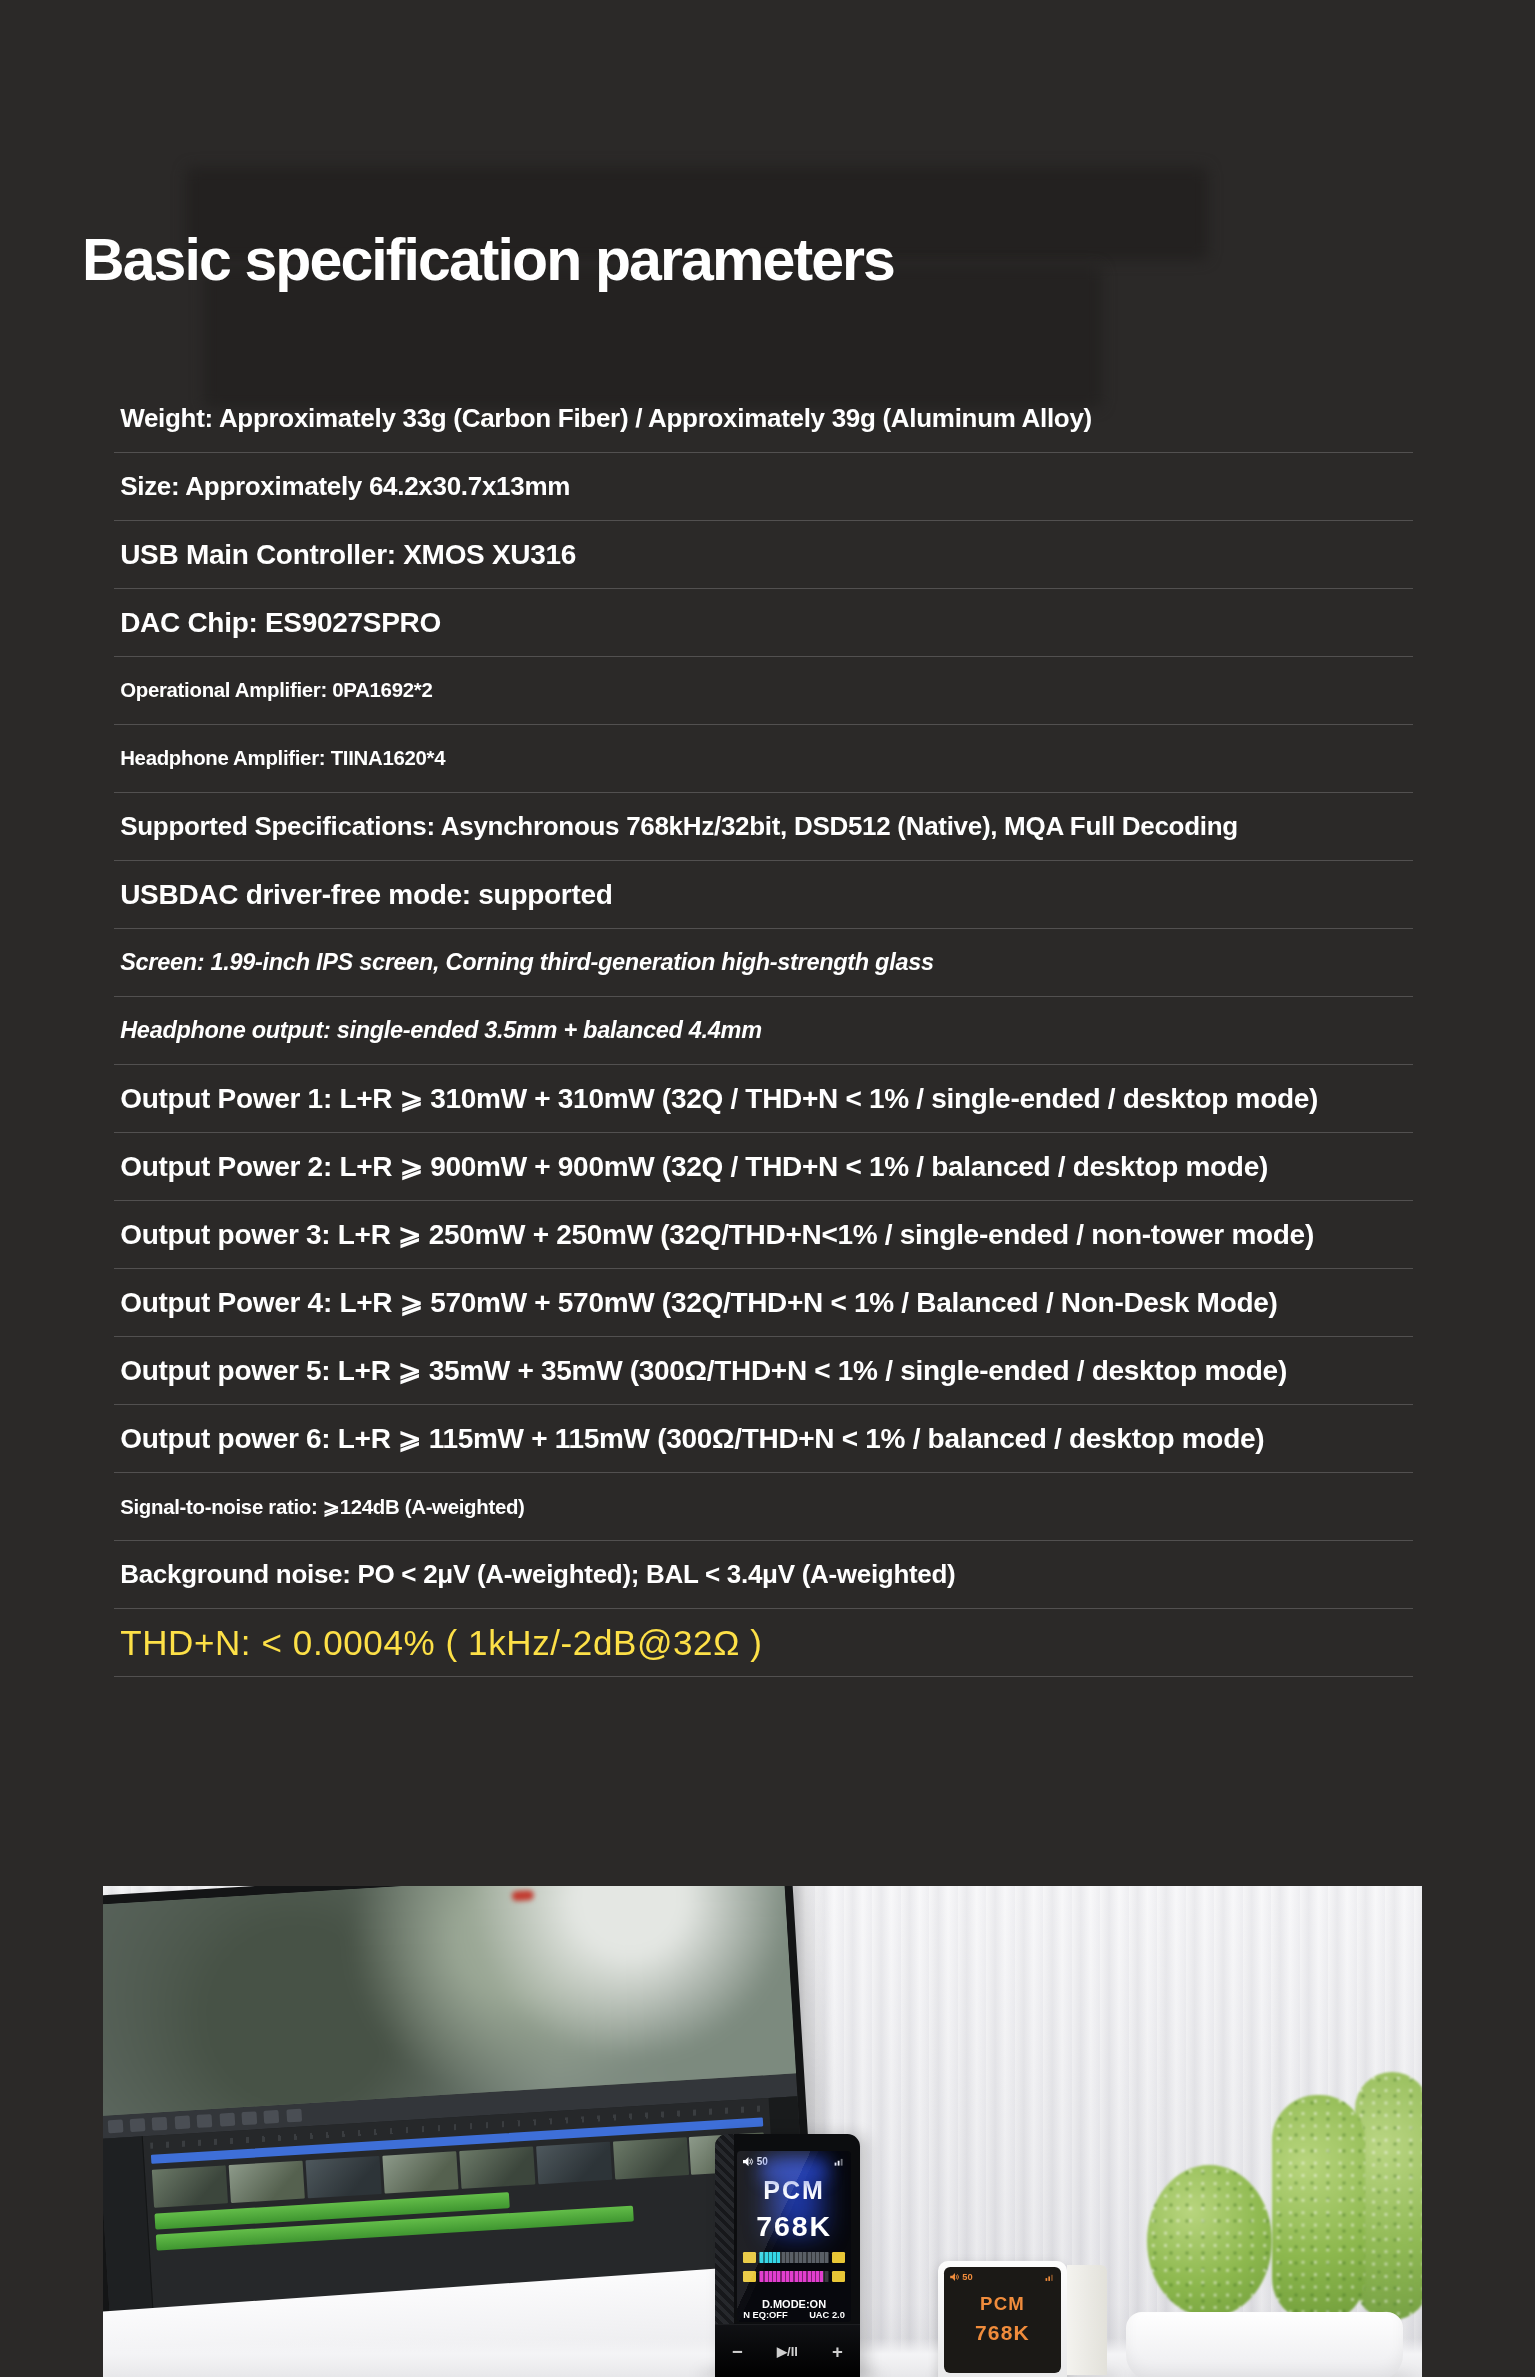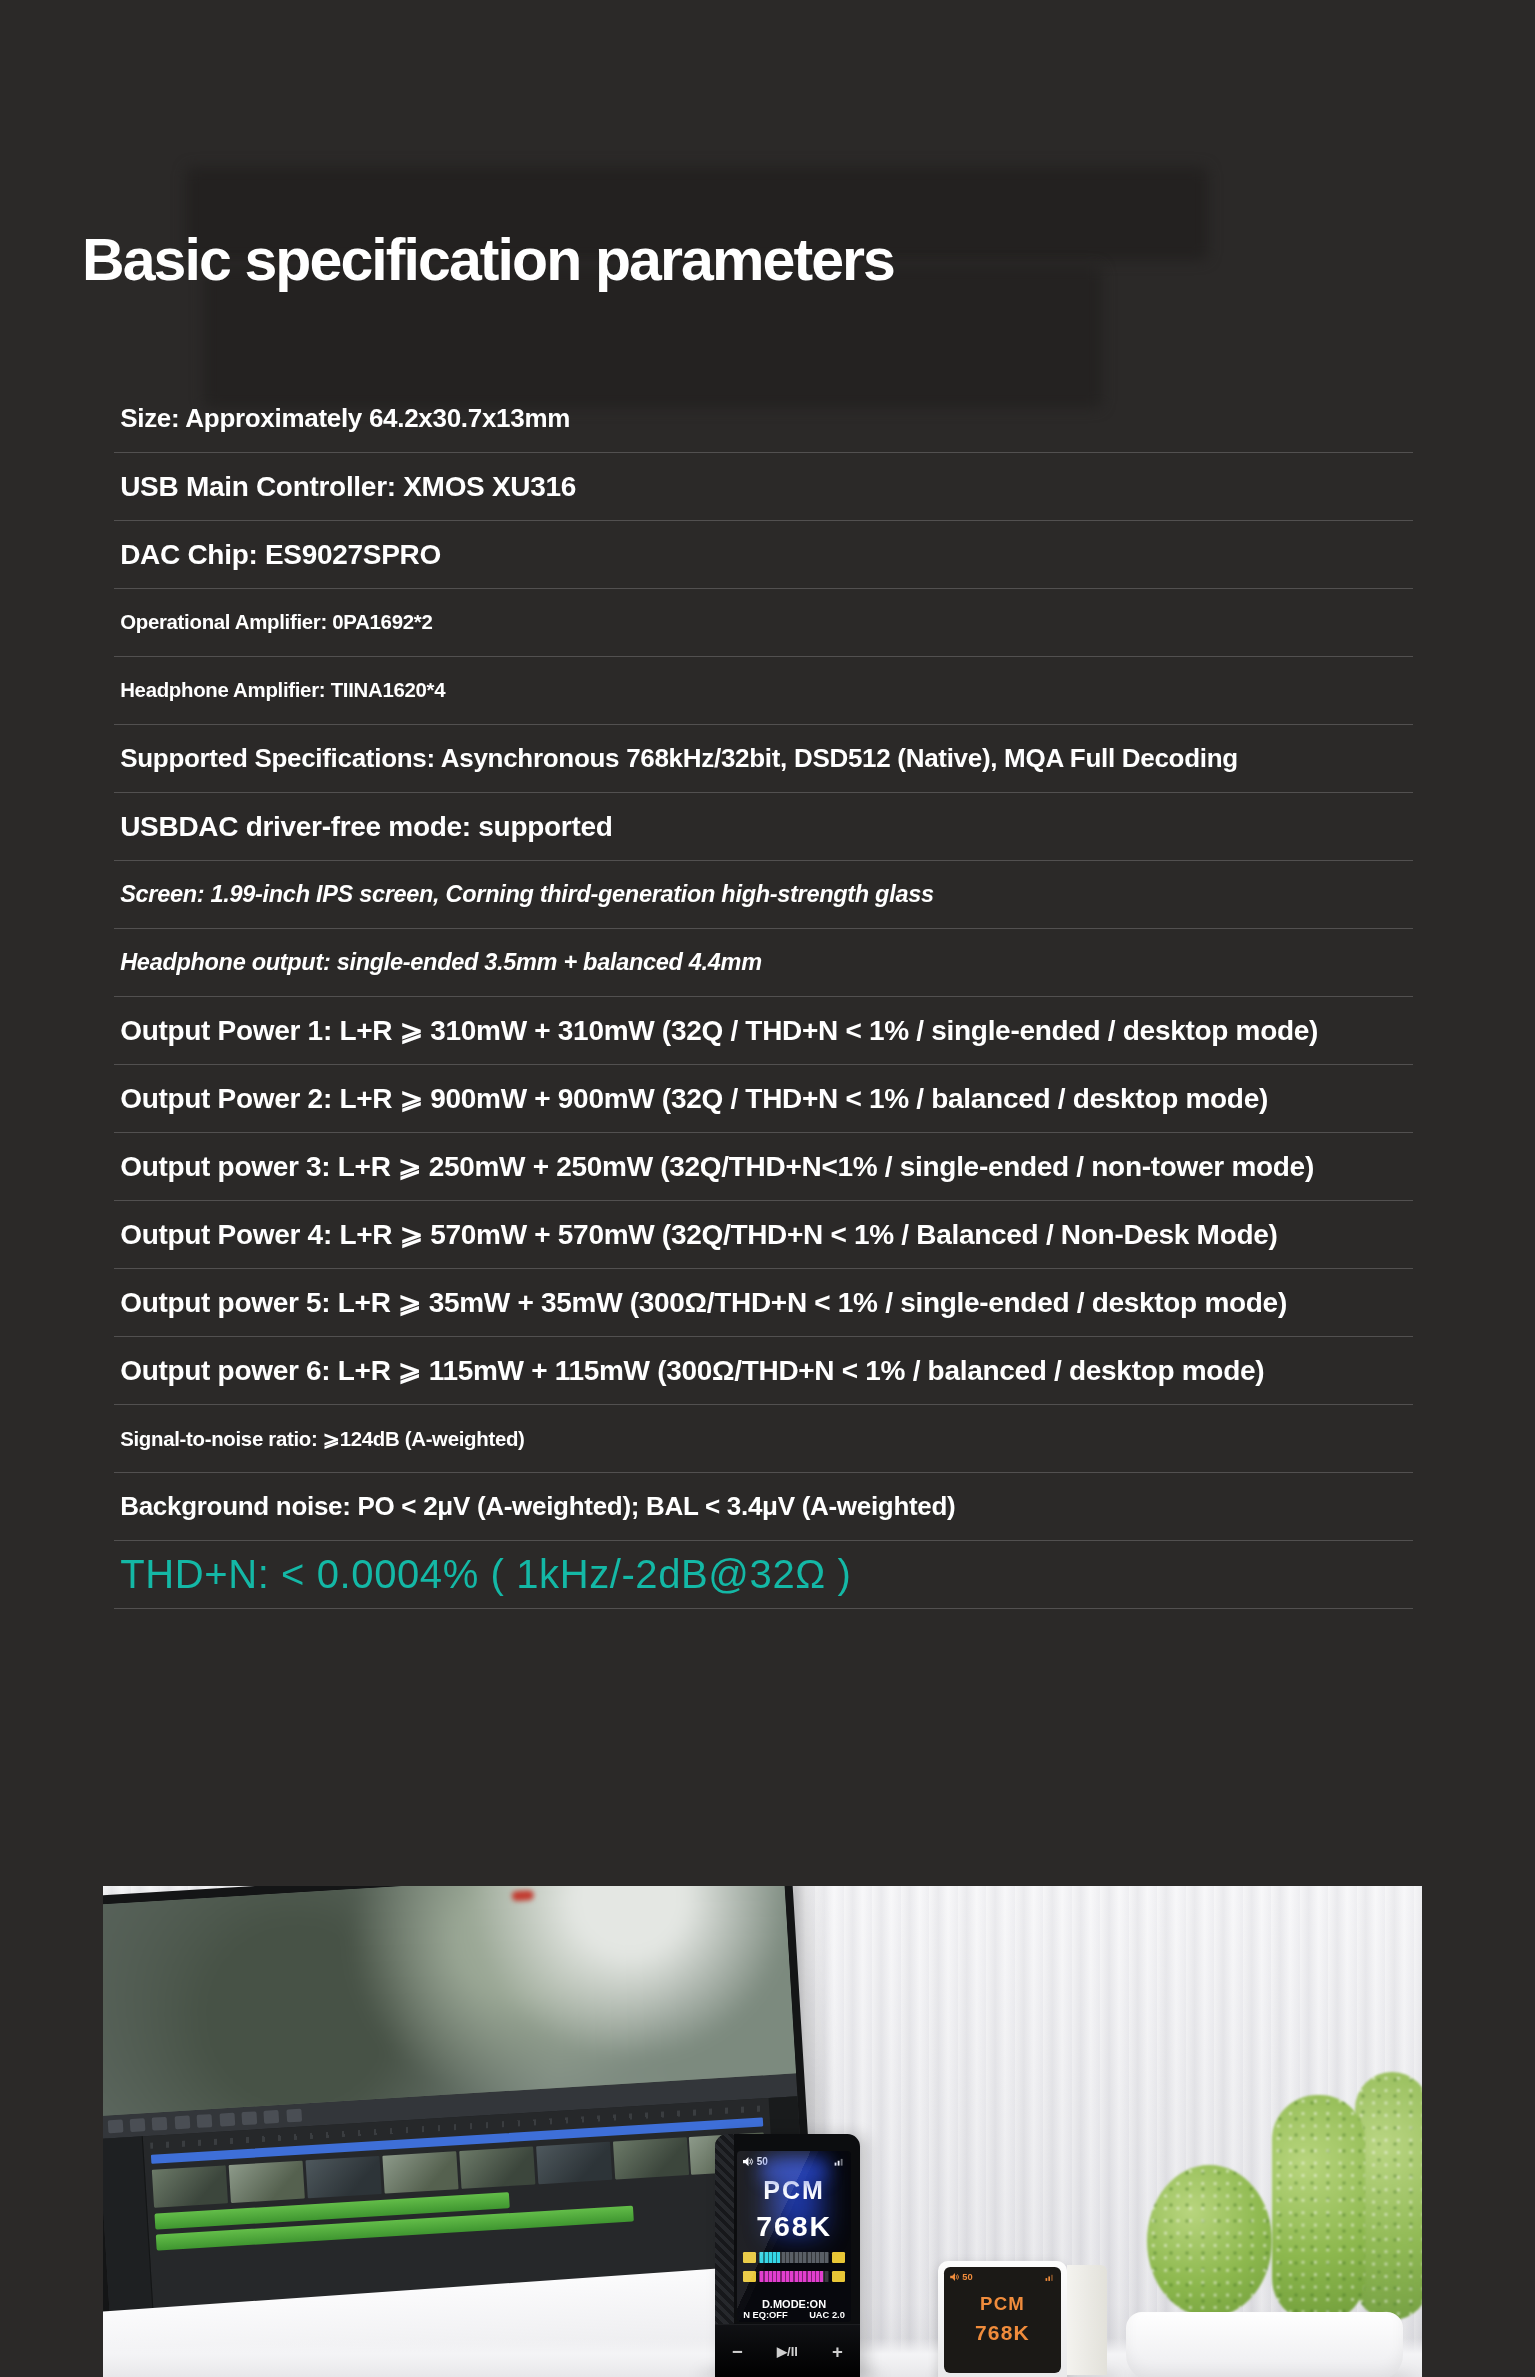--- a/index.html
+++ b/index.html
@@ -21,21 +21,21 @@
   .row{
     height:68px;display:flex;align-items:center;
     border-bottom:1.2px solid #525050;
     color:#ffffff;font-weight:700;letter-spacing:-0.3px;
     padding-left:6.2px;box-sizing:border-box;white-space:nowrap;
   }
   .sz-sm{font-size:20.4px;}
   .sz-md{font-size:23.5px;font-style:italic;}
   .sz-lg{font-size:26px;}
   .sz-xl{font-size:28px;}
-  .thd{font-size:40px;color:#14b8a6;font-weight:400;letter-spacing:0.6px;}
+  .thd{font-size:35px;color:#fde047;font-weight:400;letter-spacing:0.6px;}
   
   .photo{
     position:absolute;left:103px;top:1886px;width:1319px;height:492px;
     overflow:hidden;
     background:
       repeating-linear-gradient(90deg,#f3f3f5 0px,#e4e4e8 8.7px,#f6f6f8 18.6px,#e9e9ed 28.5px),
       #ededf0;
   }
   .curtain-shade{position:absolute;left:0;top:0;width:100%;height:100%;
     background:linear-gradient(180deg,rgba(255,255,255,0.25),rgba(120,120,130,0.10) 85%,rgba(90,90,100,0.18));}
@@ -147,20 +147,21 @@
 </style>
 </head>
 <body>
 
 <div class="ghost g1"></div>
 <div class="ghost g2"></div>
 
 <h1 class="page-title">Basic specification parameters</h1>
 
 <div class="spec-table">
+  <div class="row sz-lg">Weight: Approximately 33g (Carbon Fiber) / Approximately 39g (Aluminum Alloy)</div>
   <div class="row sz-lg">Size: Approximately 64.2x30.7x13mm</div>
   <div class="row sz-xl">USB Main Controller: XMOS XU316</div>
   <div class="row sz-xl">DAC Chip: ES9027SPRO</div>
   <div class="row sz-sm">Operational Amplifier: 0PA1692*2</div>
   <div class="row sz-sm">Headphone Amplifier: TIINA1620*4</div>
   <div class="row sz-lg">Supported Specifications: Asynchronous 768kHz/32bit, DSD512 (Native), MQA Full Decoding</div>
   <div class="row sz-xl">USBDAC driver-free mode: supported</div>
   <div class="row sz-md">Screen: 1.99-inch IPS screen, Corning third-generation high-strength glass</div>
   <div class="row sz-md">Headphone output: single-ended 3.5mm + balanced 4.4mm</div>
   <div class="row sz-xl">Output Power 1: L+R ⩾ 310mW + 310mW (32Q / THD+N &lt; 1% / single-ended / desktop mode)</div>

